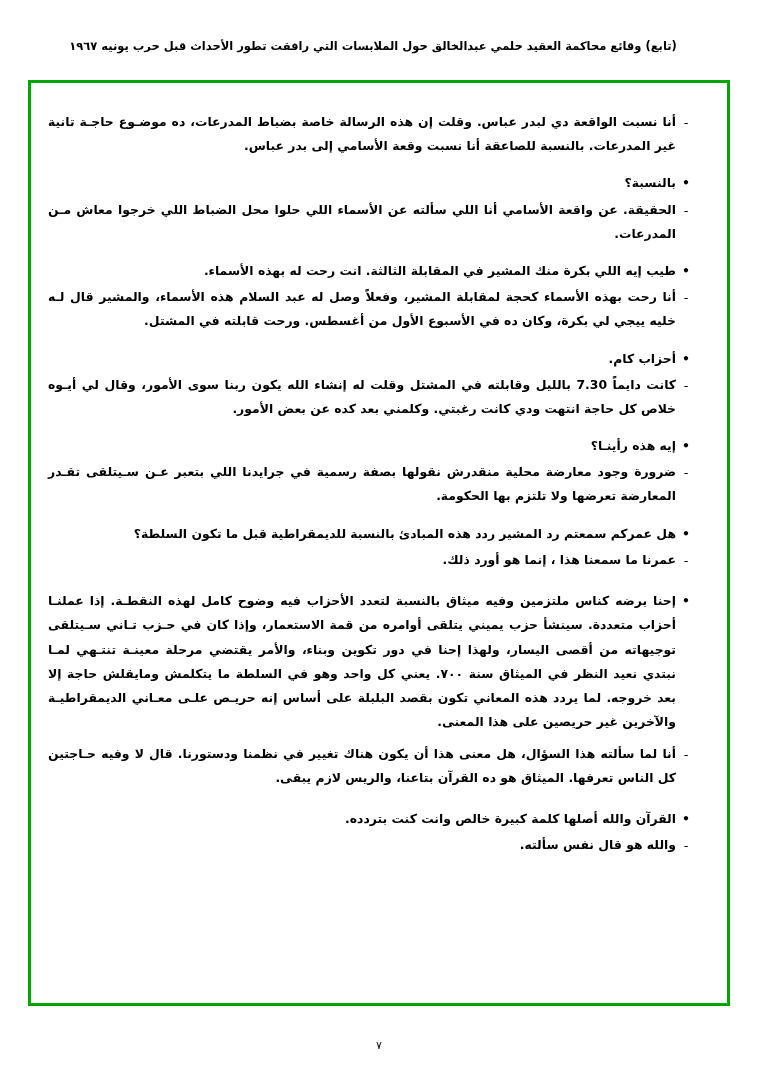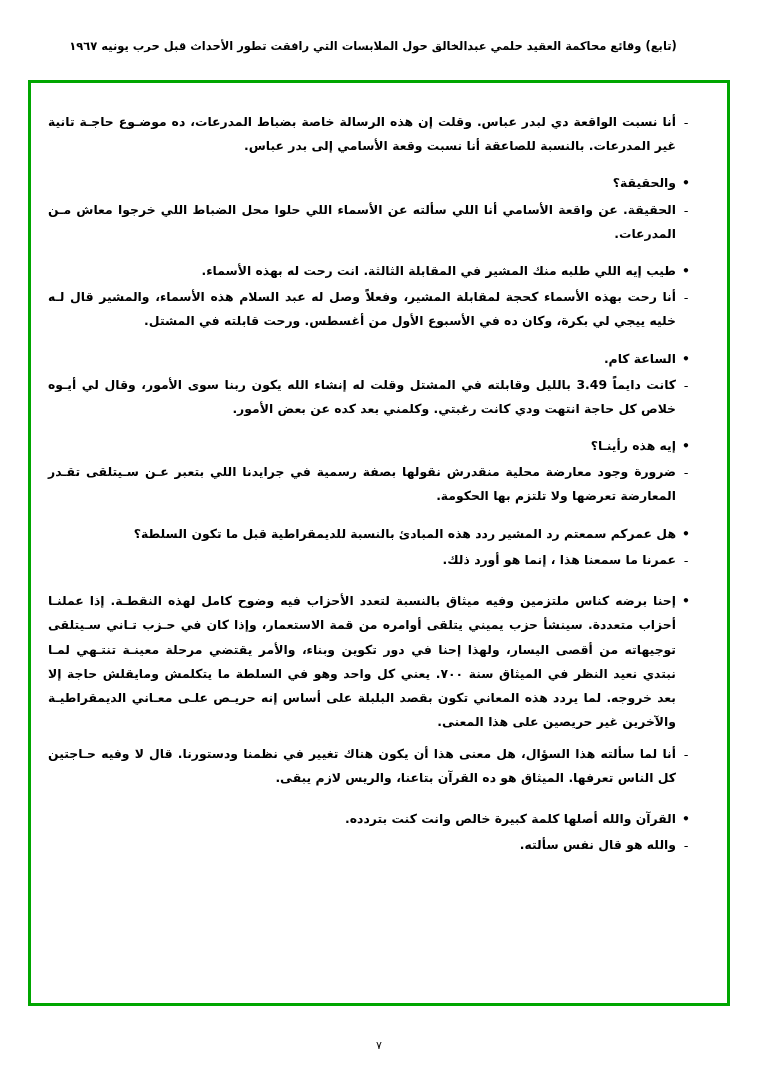--- a/index.html
+++ b/index.html
@@ -103,43 +103,43 @@
   <div class="frame"></div>
 
   <div class="content" id="body-content">
       <div class="blk dash">
         <div class="marker">-</div>
         <div class="txt">أنا نسبت الواقعة دي لبدر عباس. وقلت إن هذه الرسالة خاصة بضباط المدرعات، ده موضـوع حاجـة تانية غير المدرعات. بالنسبة للصاعقة أنا نسبت وقعة الأسامي إلى بدر عباس.</div>
       </div>
       <div class="gap-md"></div>
       <div class="blk bullet">
         <div class="marker">•</div>
-        <div class="txt">والحقيقة؟</div>
+        <div class="txt">بالنسبة؟</div>
       </div>
       <div class="blk dash">
         <div class="marker">-</div>
         <div class="txt">الحقيقة. عن واقعة الأسامي أنا اللي سألته عن الأسماء اللي حلوا محل الضباط اللي خرجوا معاش مـن المدرعات.</div>
       </div>
       <div class="gap-md"></div>
       <div class="blk bullet">
         <div class="marker">•</div>
-        <div class="txt">طيب إيه اللي طلبه منك المشير في المقابلة الثالثة. انت رحت له بهذه الأسماء.</div>
+        <div class="txt">طيب إيه اللي بكرة منك المشير في المقابلة الثالثة. انت رحت له بهذه الأسماء.</div>
       </div>
       <div class="blk dash">
         <div class="marker">-</div>
         <div class="txt">أنا رحت بهذه الأسماء كحجة لمقابلة المشير، وفعلاً وصل له عبد السلام هذه الأسماء، والمشير قال لـه خليه ييجي لي بكرة، وكان ده في الأسبوع الأول من أغسطس. ورحت قابلته في المشتل.</div>
       </div>
       <div class="gap-md"></div>
       <div class="blk bullet">
         <div class="marker">•</div>
-        <div class="txt">الساعة كام.</div>
+        <div class="txt">أحزاب كام.</div>
       </div>
       <div class="blk dash">
         <div class="marker">-</div>
-        <div class="txt">كانت دايماً 3.49 بالليل وقابلته في المشتل وقلت له إنشاء الله يكون ربنا سوى الأمور، وقال لي أيـوه خلاص كل حاجة انتهت ودي كانت رغبتي. وكلمني بعد كده عن بعض الأمور.</div>
+        <div class="txt">كانت دايماً 7.30 بالليل وقابلته في المشتل وقلت له إنشاء الله يكون ربنا سوى الأمور، وقال لي أيـوه خلاص كل حاجة انتهت ودي كانت رغبتي. وكلمني بعد كده عن بعض الأمور.</div>
       </div>
       <div class="gap-md"></div>
       <div class="blk bullet">
         <div class="marker">•</div>
         <div class="txt">إيه هذه رأينـا؟</div>
       </div>
       <div class="blk dash">
         <div class="marker">-</div>
         <div class="txt">ضرورة وجود معارضة محلية منقدرش نقولها بصفة رسمية في جرايدنا اللي بتعبر عـن سـيتلقى تقـدر المعارضة تعرضها ولا تلتزم بها الحكومة.</div>
       </div>

